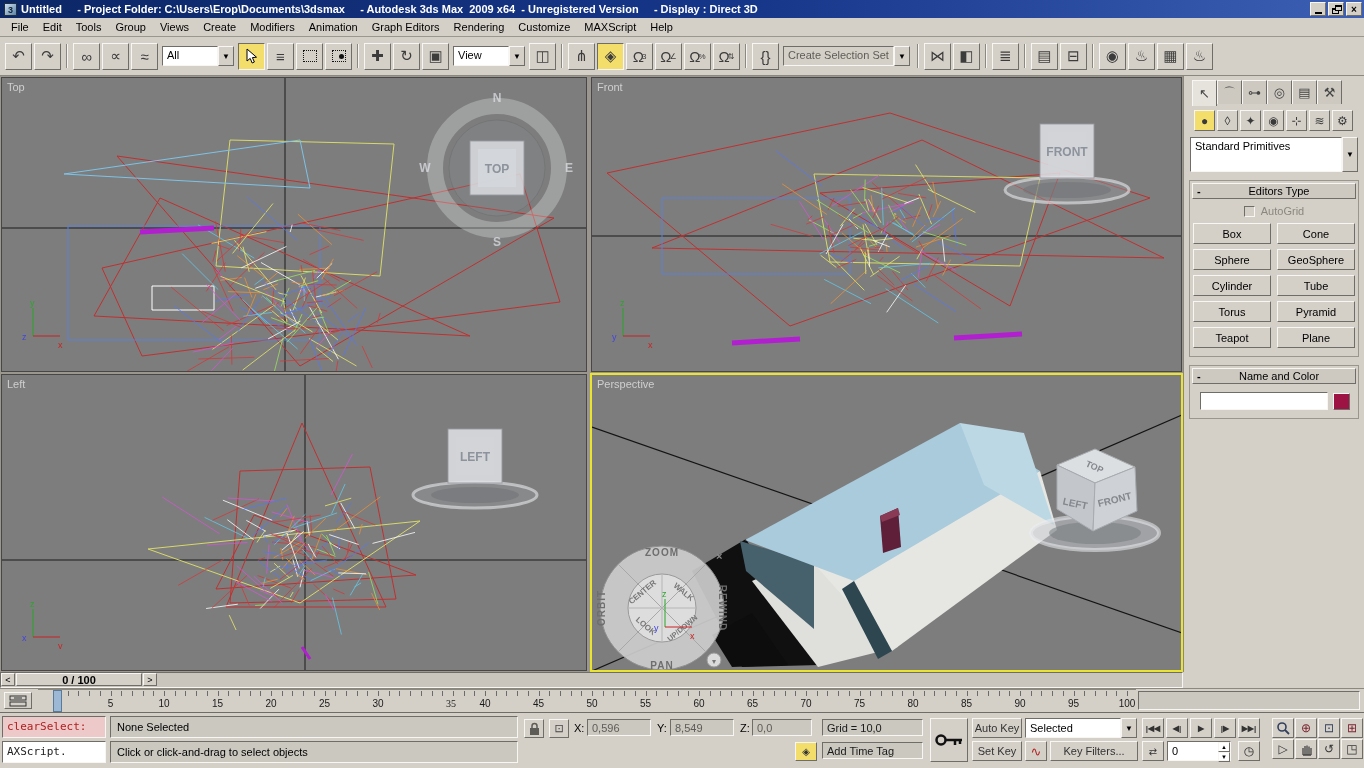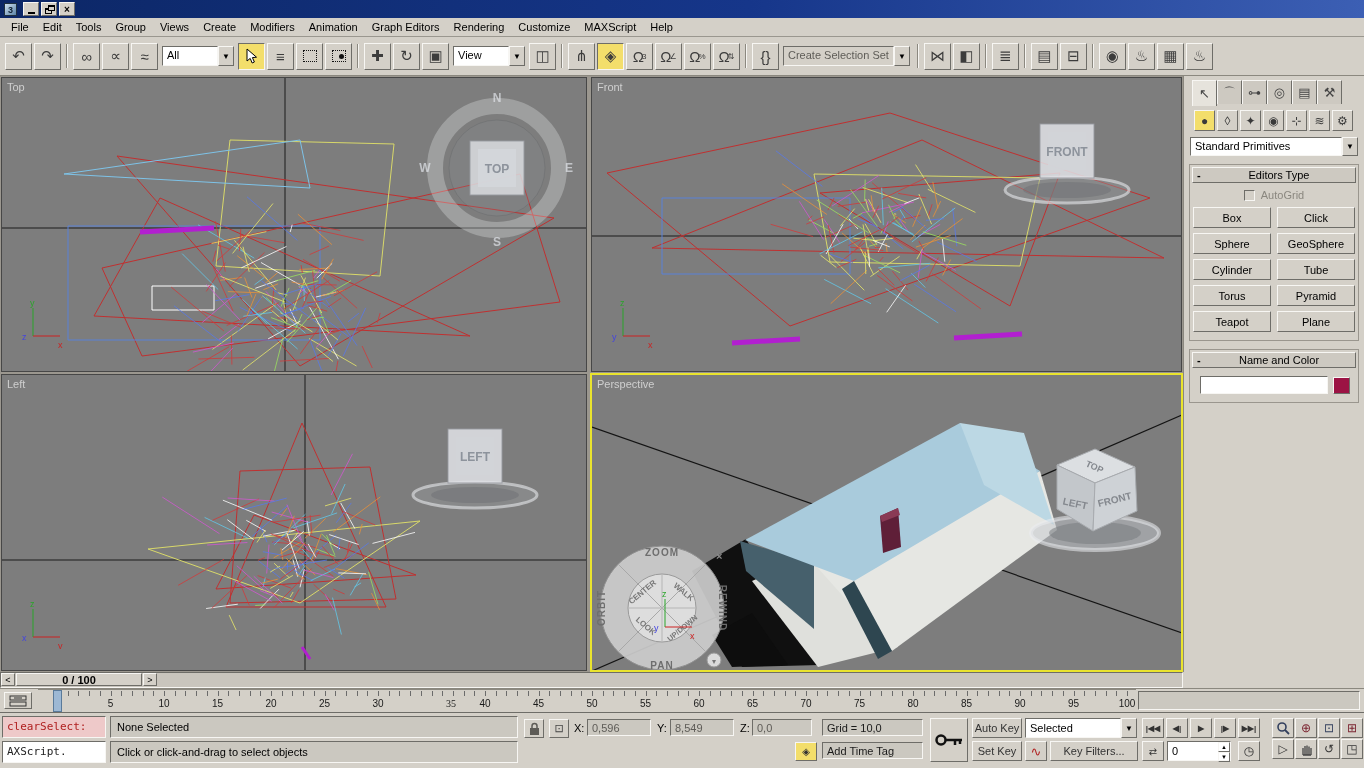--- a/index.html
+++ b/index.html
@@ -48,21 +48,21 @@
   .vp svg.wires { position:absolute; left:0; top:0; }
 
   #cmdpanel { position:absolute; right:0; top:0; width:181px; height:596px; background:#d4d0c8; border-left:1px solid #8b887f; padding-top:4px;}
   #cp-tabs { display:flex; padding-left:8px; height:26px; }
   .cp-tab { width:25px; height:24px; display:flex; align-items:center; justify-content:center; font-size:13px; color:#444;
     border:1px solid; border-color:#f7f6f3 #6e6d68 #6e6d68 #f7f6f3; background:#cdc9c1; border-bottom:none;}
   .cp-tab.active { background:#e6e3dc; height:26px; }
   #cp-cats { display:flex; padding:4px 0 4px 10px; }
   .cp-cat { width:21px; height:21px; margin-right:2px; display:flex; align-items:center; justify-content:center; font-size:12px; color:#3a3a3a;}
   .cp-cat.active { background:#f3de6b; }
-  .cp-dd { margin:2px 6px; height:19px; display:flex; }
+  .cp-dd { margin:2px 6px; height:35px; display:flex; }
   .cp-dd .txt { flex:1; background:#fff; border:1px solid; border-color:#6e6d68 #f7f6f3 #f7f6f3 #6e6d68; padding:2px 4px; }
   .rollout { margin:8px 5px 0 5px; border:1px solid #9a968e; padding:2px 2px 8px 2px; }
   .roll-head { height:16px; display:flex; align-items:center; padding:0 4px; background:#cdc9c1;
     border:1px solid; border-color:#f7f6f3 #6e6d68 #6e6d68 #f7f6f3; font-size:11px; }
   .roll-head .minus { width:10px; font-weight:bold; }
   .roll-head .rtitle { flex:1; text-align:center; }
   #autogrid-row { display:flex; align-items:center; justify-content:center; margin:6px 0 2px 0; color:#8a877f; }
   #autogrid-box { width:11px; height:11px; background:#d4d0c8; border:1px solid; border-color:#6e6d68 #f7f6f3 #f7f6f3 #6e6d68; margin-right:6px; }
   #objtype-grid { display:grid; grid-template-columns:78px 78px; gap:5px 6px; justify-content:center; margin-top:6px; }
   .obj-btn { height:21px; display:flex; align-items:center; justify-content:center;
@@ -109,20 +109,21 @@
   #frame-field .val { flex:1; padding:3px 4px; }
   .spin { width:12px; display:flex; flex-direction:column; }
   .spin span { flex:1; font-size:6px; text-align:center; line-height:8px; border:1px solid; border-color:#f7f6f3 #6e6d68 #6e6d68 #f7f6f3; }
   .navgrid { display:grid; grid-template-columns:repeat(4,22px); grid-auto-rows:20px; gap:1px; }
 </style>
 </head>
 <body>
 
 <div id="titlebar">
   <div id="app-icon">3</div>
+  <div id="title-text">Untitled     - Project Folder: C:\Users\Erop\Documents\3dsmax     - Autodesk 3ds Max  2009 x64  - Unregistered Version     - Display : Direct 3D</div>
   <div class="winbtn r3 win-min"></div>
   <div class="winbtn r3 win-rest">
       <i class="b"></i>
       <i class="f"></i>
     </div>
   <div class="winbtn r3">×</div>
 </div>
 
 <div id="menubar">
     <span class="menu-item">File</span>
@@ -728,21 +729,21 @@
       <div class="roll-head">
         <span class="minus">-</span>
         <span class="rtitle">Editors Type</span>
       </div>
       <div id="autogrid-row">
         <span id="autogrid-box"></span>
         <span>AutoGrid</span>
       </div>
       <div id="objtype-grid">
           <div class="obj-btn">Box</div>
-          <div class="obj-btn">Click</div>
+          <div class="obj-btn">Cone</div>
           <div class="obj-btn">Sphere</div>
           <div class="obj-btn">GeoSphere</div>
           <div class="obj-btn">Cylinder</div>
           <div class="obj-btn">Tube</div>
           <div class="obj-btn">Torus</div>
           <div class="obj-btn">Pyramid</div>
           <div class="obj-btn">Teapot</div>
           <div class="obj-btn">Plane</div>
         </div>
     </div>

